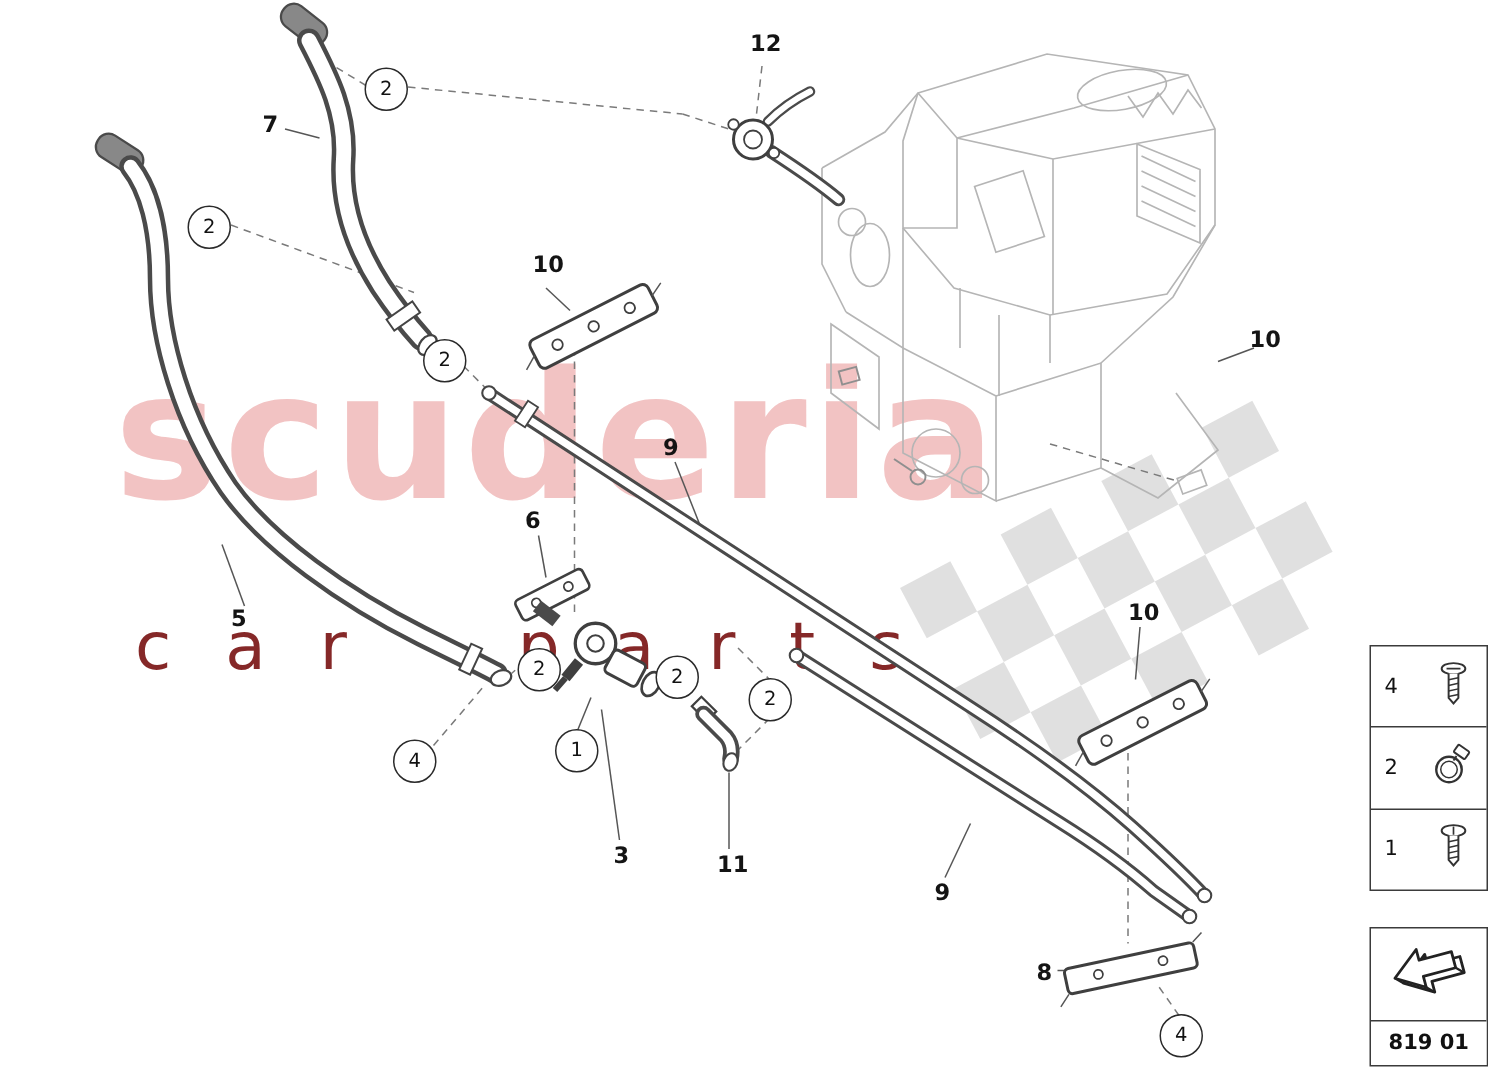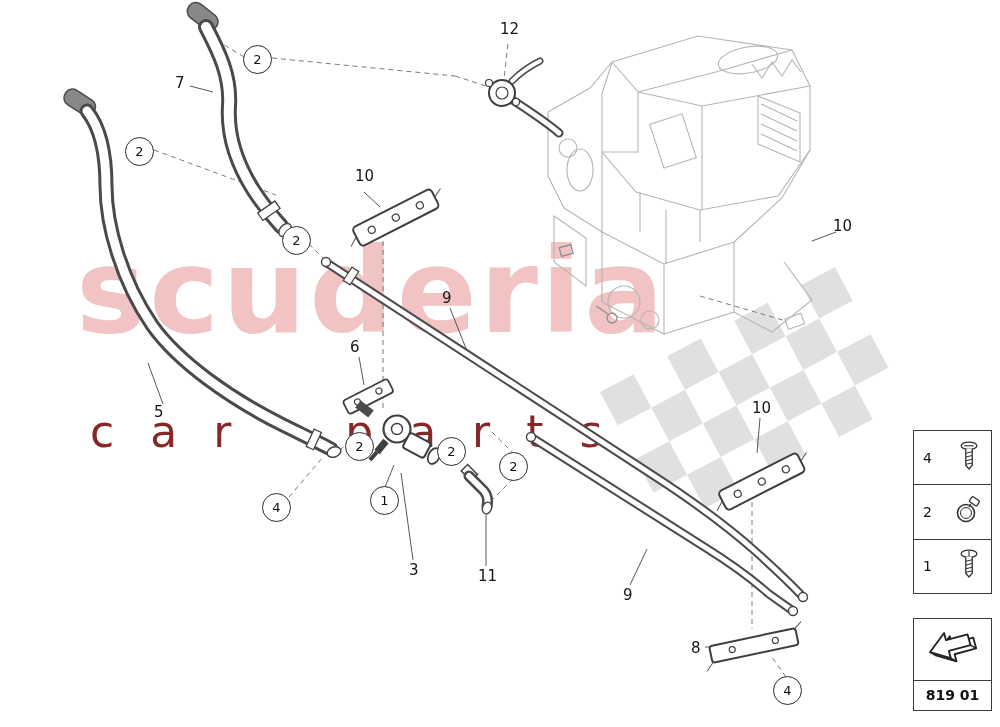--- a/index.html
+++ b/index.html
@@ -16,21 +16,21 @@
   .thin{stroke:#565656;stroke-width:1;fill:none;}
   .tube-o{fill:none;stroke:#4a4a4a;stroke-linecap:round;}
   .tube-i{fill:none;stroke:#ffffff;stroke-linecap:round;}
   .part{fill:#ffffff;stroke:#3f3f3f;}
   .lite{stroke:#b5b5b5;fill:none;stroke-width:1.1;}
   .mid{stroke:#8f8f8f;fill:none;stroke-width:1.3;}
   
   .callout{position:absolute;width:29px;height:29px;border:1.6px solid #2a2a2a;border-radius:50%;
            background:#fff;display:flex;align-items:center;justify-content:center;
            font-size:13px;color:#111;z-index:3;box-sizing:border-box;}
-  .plabel{position:absolute;font-size:15px;color:#141414;z-index:3;line-height:1;}
+  .plabel{position:absolute;font-size:15px;color:#141414;z-index:3;line-height:1;font-weight:bold;}
   
   .legend{position:absolute;left:913px;top:430px;width:79px;height:164px;border:1.5px solid #3b3b3b;
           background:#fff;display:flex;flex-direction:column;z-index:4;box-sizing:border-box;}
   .legend-cell{flex:1;display:flex;align-items:center;justify-content:space-between;
                padding:0 9px;border-bottom:1.5px solid #3b3b3b;}
   .legend-cell:last-child{border-bottom:none;}
   .legend-num{font-size:14px;color:#111;}
   
   .footer-box{position:absolute;left:913px;top:618px;width:79px;height:93px;border:1.5px solid #3b3b3b;
               background:#fff;display:flex;flex-direction:column;align-items:center;

